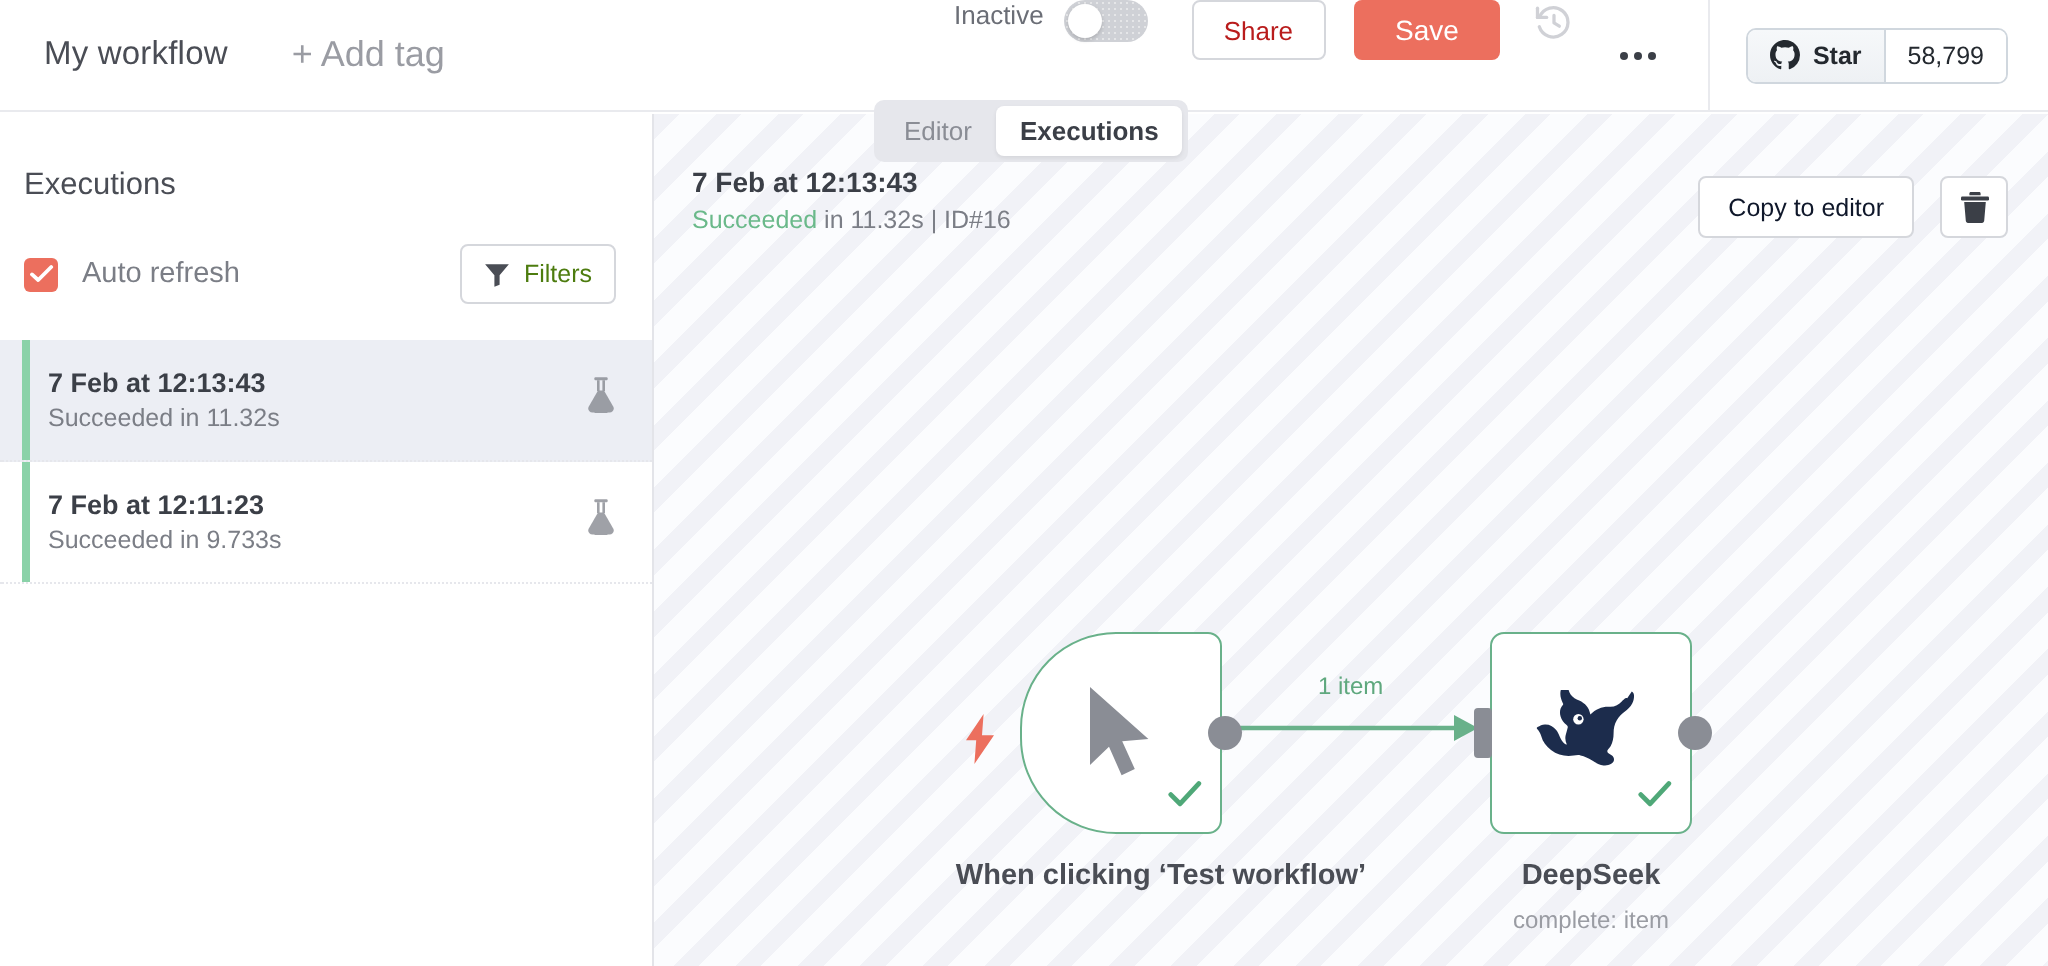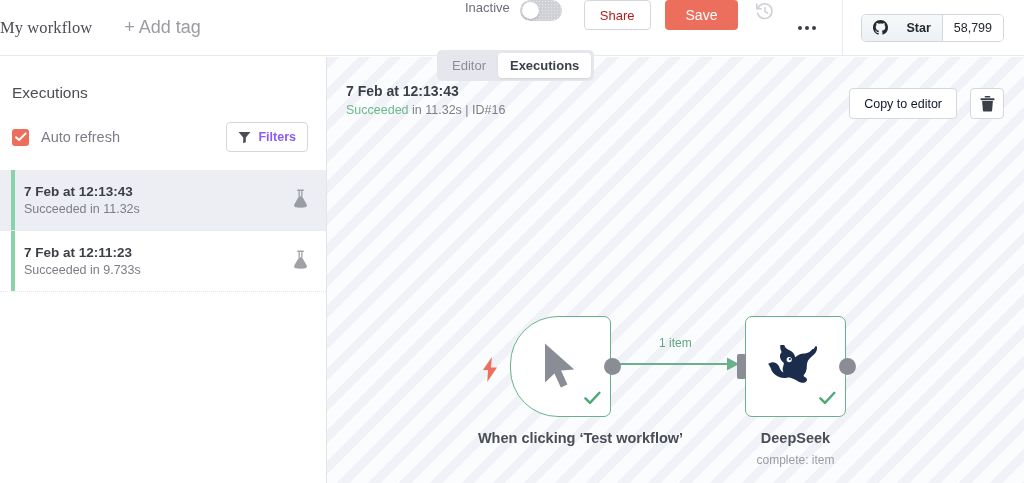--- a/index.html
+++ b/index.html
@@ -16,24 +16,24 @@
 
   
   .topbar {
     position: absolute; left: 0; top: 0; width: 1024px; height: 56px;
     background: #ffffff;
     border-bottom: 1px solid #e9eaee;
     display: flex; align-items: center;
     z-index: 40;
   }
   .wf-title {
+    margin-left: 22px;
     font-size: 16.5px; font-weight: 400; color: #4a4d55;
     letter-spacing: .1px;
     white-space: nowrap;
-    font-family: Liberation Serif, serif;
   }
   .add-tag {
     margin-left: 32px;
     font-size: 18px; color: #9a9ca3;
     white-space: nowrap; cursor: pointer;
   }
   .topbar-right {
     margin-left: auto; display: flex; height: 100%;
   }
   .inactive-label {
@@ -81,21 +81,21 @@
   .gh-wrap {
     display: flex; align-items: center; height: 100%;
     padding: 0 20px 0 18px;
   }
   .gh-btn {
     display: flex; align-items: stretch; height: 28px;
     border: 1px solid #d0d7de; border-radius: 5px; overflow: hidden;
     cursor: pointer;
   }
   .gh-star {
-    display: flex; align-items: center; gap: 18px;
+    display: flex; align-items: center; gap: 6px;
     padding: 0 11px;
     background: linear-gradient(180deg,#f6f8fa 0%,#eef1f4 100%);
     font-size: 12.5px; font-weight: 600; color: #24292f;
     white-space: nowrap;
   }
   .gh-count {
     display: flex; align-items: center; padding: 0 11px;
     border-left: 1px solid #d0d7de;
     background: #ffffff;
     font-size: 12.5px; font-weight: 400; color: #24292f;
@@ -142,23 +142,23 @@
   .chk svg { position: absolute; left: 2.5px; top: 3.5px; }
   .chk-label {
     margin-left: 12px; font-size: 14.5px; color: #7b7e86;
     white-space: nowrap;
   }
   .btn-filters {
     margin-left: auto;
     height: 30px; padding: 0 11px;
     display: flex; align-items: center; gap: 7px;
     border: 1px solid #d5d7dc; border-radius: 4px;
-    background: #fff; color: #8b5cf6;
+    background: #fff; color: #4d7c0f;
     font-size: 12.5px; font-family: inherit;
-    cursor: pointer; white-space: nowrap; font-weight: bold;
+    cursor: pointer; white-space: nowrap;
   }
   .exec-list { margin-top: 18px; }
   .exec-item {
     position: relative;
     padding: 14px 18px 14px 24px;
     display: flex; align-items: center;
     cursor: pointer;
     border-bottom: 1px dotted #e6e7ec;
   }
   .exec-item.selected { background: #eceef4; }

